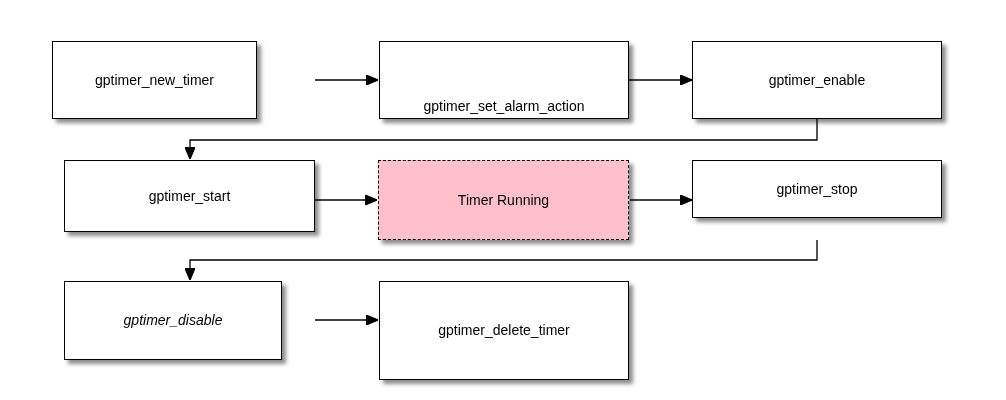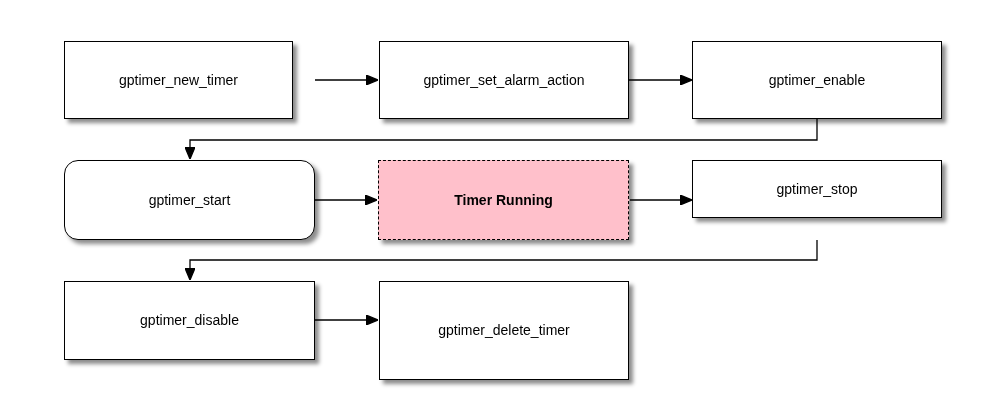--- a/index.html
+++ b/index.html
@@ -37,21 +37,20 @@
     justify-content: center;
     text-align: center;
     font-size: 14px;
     line-height: 23px;
     color: #000000;
     box-shadow: 4px 4px 4px rgba(0, 0, 0, 0.45);
   }
   .node.highlight {
     background: var(--highlight-fill, #ffc0cb);
     border: 1.5px dashed var(--border, #000000);
-    font-weight: bold;
   }
   .node span {
     display: block;
     white-space: nowrap;
   }
 </style>
 </head>
 <body>
 
 <div class="canvas">
@@ -64,45 +63,45 @@
     </defs>
     <path d="M315,80 H377" marker-end="url(#arrow)"></path>
     <path d="M629,80 H691" marker-end="url(#arrow)"></path>
     <path d="M817,119 V140 H190 V158" marker-end="url(#arrow)"></path>
     <path d="M315,200 H376" marker-end="url(#arrow)"></path>
     <path d="M630,200 H691" marker-end="url(#arrow)"></path>
     <path d="M817,240 V260 H190 V279" marker-end="url(#arrow)"></path>
     <path d="M315,320 H377" marker-end="url(#arrow)"></path>
   </svg>
 
-  <div class="node" style="left:64px; top:41px; width:229px; height:78px;text-align:right;">
+  <div class="node" style="left:52px; top:41px; width:205px; height:78px;text-align:right;">
     <span>gptimer_new_timer</span>
   </div>
 
-  <div class="node" style="left:379px; top:41px; width:250px; height:78px;">
+  <div class="node" style="left:379px; top:41px; width:250px; height:78px;justify-content:flex-end;">
     <span>gptimer_set_alarm_action</span>
   </div>
 
   <div class="node" style="left:692px; top:41px; width:250px; height:78px;">
     <span>gptimer_enable</span>
   </div>
 
-  <div class="node" style="left:64px; top:160px; width:251px; height:80px;border-radius:14px;">
+  <div class="node" style="left:64px; top:160px; width:251px; height:72px;">
     <span>gptimer_start</span>
   </div>
 
   <div class="node highlight" style="left:378px; top:160px; width:251px; height:80px;">
     <span>Timer Running</span>
   </div>
 
   <div class="node" style="left:692px; top:160px; width:250px; height:58px;">
     <span>gptimer_stop</span>
   </div>
 
-  <div class="node" style="left:64px; top:281px; width:251px; height:79px;">
+  <div class="node" style="left:64px; top:281px; width:218px; height:79px;font-style:italic;">
     <span>gptimer_disable</span>
   </div>
 
   <div class="node" style="left:379px; top:281px; width:250px; height:99px;">
     <span>gptimer_delete_timer</span>
   </div>
 
 </div>
 
 </body></html>

